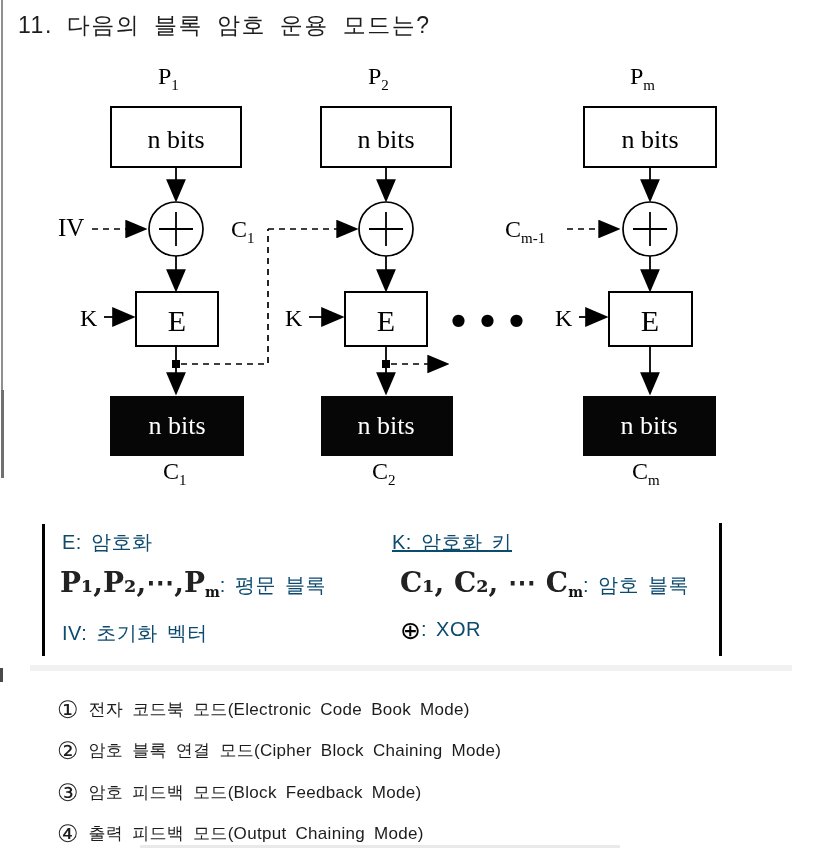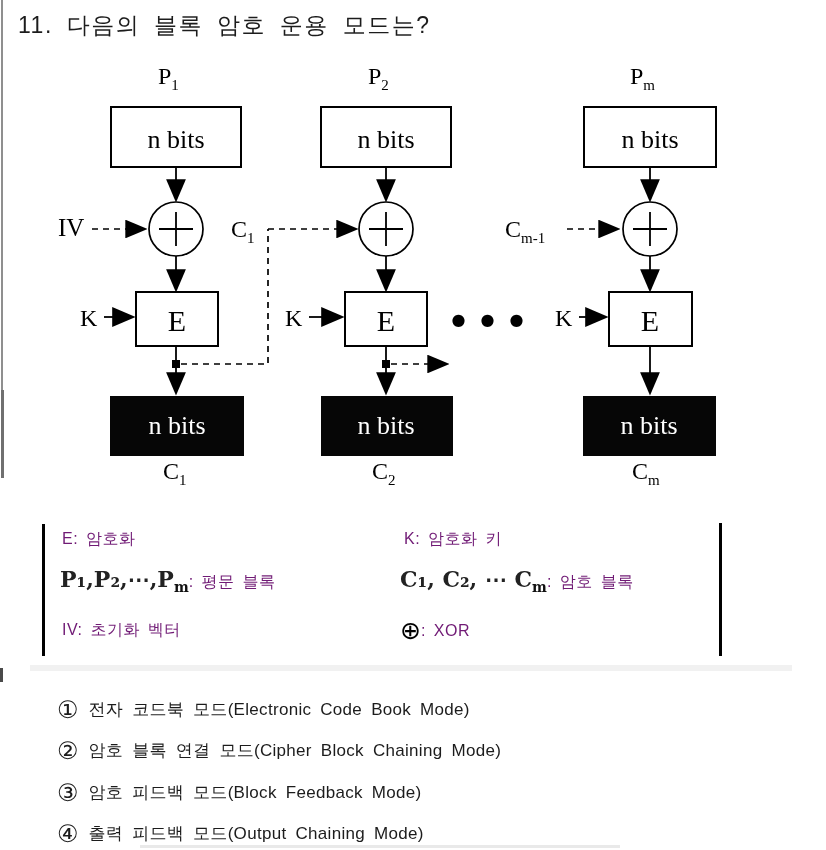--- a/index.html
+++ b/index.html
@@ -27,23 +27,23 @@
   .lbl{font-family:"Liberation Serif","DejaVu Serif",serif;font-size:24px;fill:#000;}
   .lbl .sub{font-size:15px;}
   .lbl25{font-family:"Liberation Serif","DejaVu Serif",serif;font-size:25px;fill:#000;}
   .elbl{font-family:"Liberation Serif","DejaVu Serif",serif;font-size:30px;fill:#000;text-anchor:middle;}
   .nb{font-family:"Liberation Serif","DejaVu Serif",serif;font-size:26px;fill:#000;text-anchor:middle;}
   .nbw{font-family:"Liberation Serif","DejaVu Serif",serif;font-size:26px;fill:#fff;text-anchor:middle;}
   .dots{font-family:"DejaVu Sans",sans-serif;font-size:16px;fill:#000;text-anchor:middle;letter-spacing:5px;}
 
   
   .vbar{position:absolute;width:3px;background:#000;}
-  .ktext{font-size:16px;letter-spacing:0.5px;word-spacing:3px;color:#701a75;white-space:nowrap;}
+  .ktext{font-size:20px;letter-spacing:0.5px;word-spacing:3px;color:#0c4a6e;white-space:nowrap;}
   .lrow{position:absolute;white-space:nowrap;}
-  .msym{font-family:"DejaVu Serif","Liberation Serif",serif;font-weight:bold;font-size:22px;color:#222;}
+  .msym{font-family:"DejaVu Serif","Liberation Serif",serif;font-weight:bold;font-size:28px;color:#222;}
   .msub{font-family:"DejaVu Serif","Liberation Serif",serif;font-weight:bold;font-size:14px;vertical-align:-5px;}
   .xorsym{font-family:"DejaVu Sans",sans-serif;font-size:25px;color:#000;vertical-align:-3px;}
 
   
   .opt{position:absolute;left:57px;display:flex;align-items:flex-start;white-space:nowrap;}
   .onum{font-family:"DejaVu Sans",sans-serif;font-size:24px;line-height:28px;margin-right:10px;color:#1c1c1c;}
   .otxt{font-size:17px;line-height:28px;letter-spacing:0.3px;word-spacing:4px;color:#1c1c1c;}
 </style>
 </head>
 <body>
@@ -141,21 +141,21 @@
       <text class="lbl" x="505" y="182"><tspan>C</tspan><tspan class="sub" dy="6">m-1</tspan></text>
       <line class="dsh" x1="567" y1="174" x2="617" y2="174" marker-end="url(#ah)"></line>
     </g>
   </svg>
 
   <div>
     <div class="vbar" style="left:42px;top:524px;height:132px;"></div>
     <div class="vbar" style="left:719px;top:523px;height:133px;"></div>
 
     <div class="lrow ktext" style="left:62px;top:529px;">E: 암호화</div>
-    <div class="lrow ktext" style="left:404px;top:529px;">K: 암호화 키</div>
+    <div class="lrow ktext" style="left:392px;top:529px;text-decoration:underline;">K: 암호화 키</div>
 
     <div class="lrow" style="left:60px;top:566px;"><span class="msym">P₁,P₂,⋯,P</span><sub class="msub">m</sub><span class="ktext">: 평문 블록</span></div>
     <div class="lrow" style="left:400px;top:566px;text-align:right;"><span class="msym">C₁, C₂, ⋯ C</span><sub class="msub">m</sub><span class="ktext">: 암호 블록</span></div>
 
     <div class="lrow ktext" style="left:62px;top:620px;">IV: 초기화 벡터</div>
     <div class="lrow" style="left:400px;top:616px;text-align:right;"><span class="xorsym">⊕</span><span class="ktext">: XOR</span></div>
   </div>
 
   <div class="opt" style="top:696px;">
     <span class="onum">①</span>

